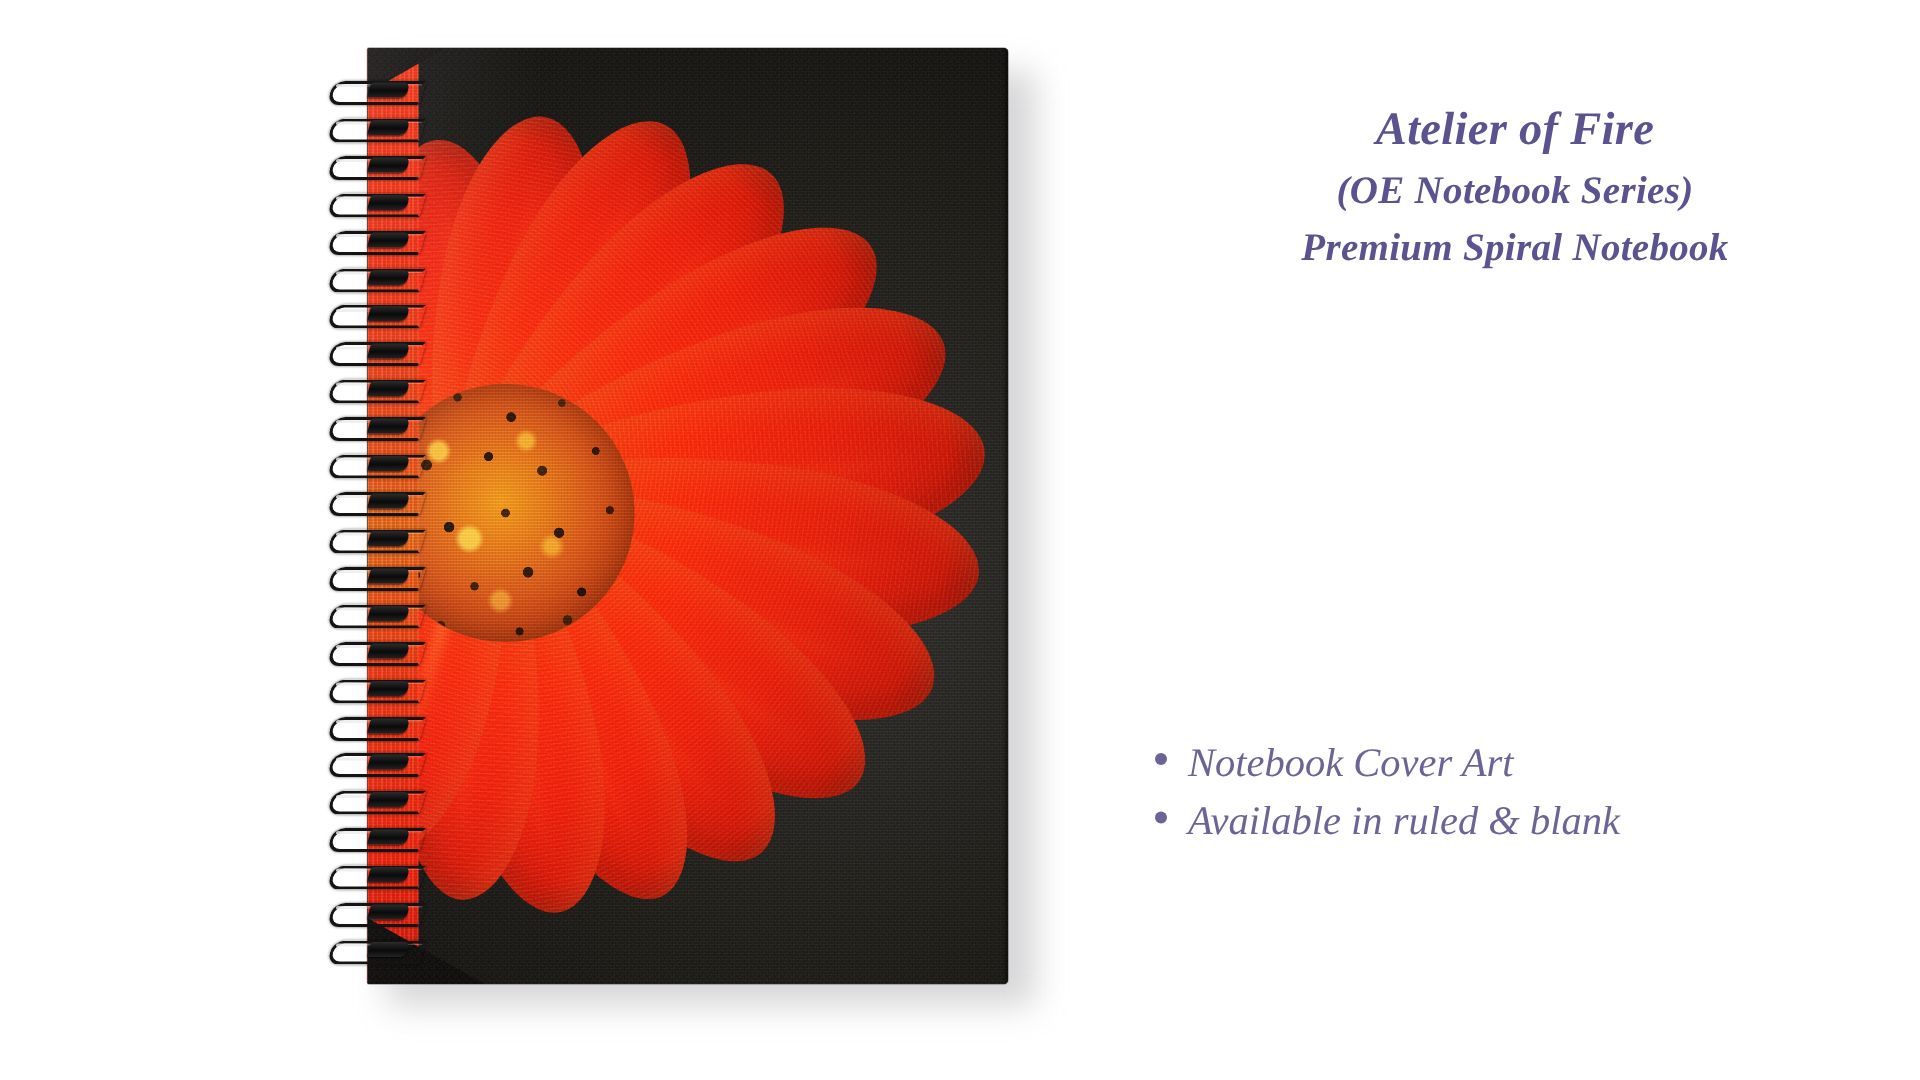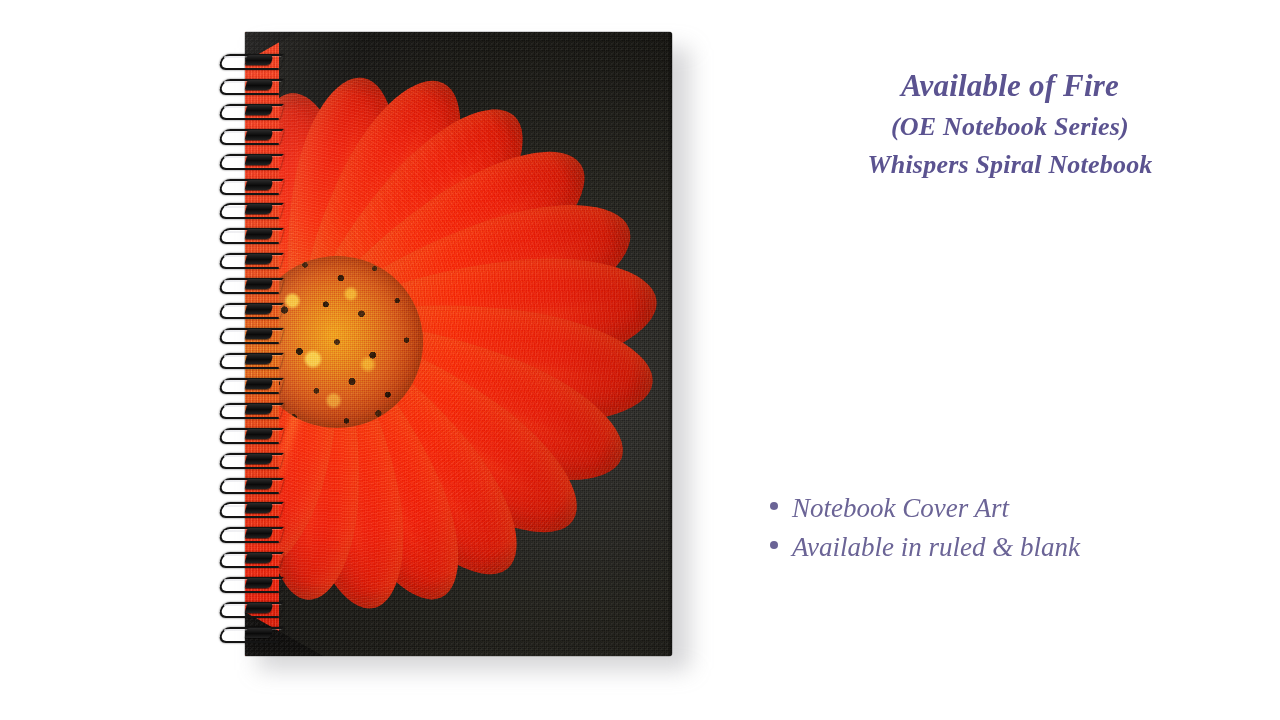--- a/index.html
+++ b/index.html
@@ -496,23 +496,23 @@
             <div class="wire-hi"></div>
             <div class="stub"></div>
           </div>
         </div>
     </div>
   </div>
 
   <div id="text-panel">
 
     <div id="title-block">
-      <div class="title-line" id="title-main">Available of Fire</div>
+      <div class="title-line" id="title-main">Atelier of Fire</div>
       <div class="title-line" id="title-series">(OE Notebook Series)</div>
-      <div class="title-line" id="title-sub">Whispers Spiral Notebook</div>
+      <div class="title-line" id="title-sub">Premium Spiral Notebook</div>
     </div>
 
     <ul id="feature-list">
       <li>
         <span class="bullet-dot"></span>
         <span>Notebook Cover Art</span>
       </li>
       <li>
         <span class="bullet-dot"></span>
         <span>Available in ruled &amp; blank</span>

